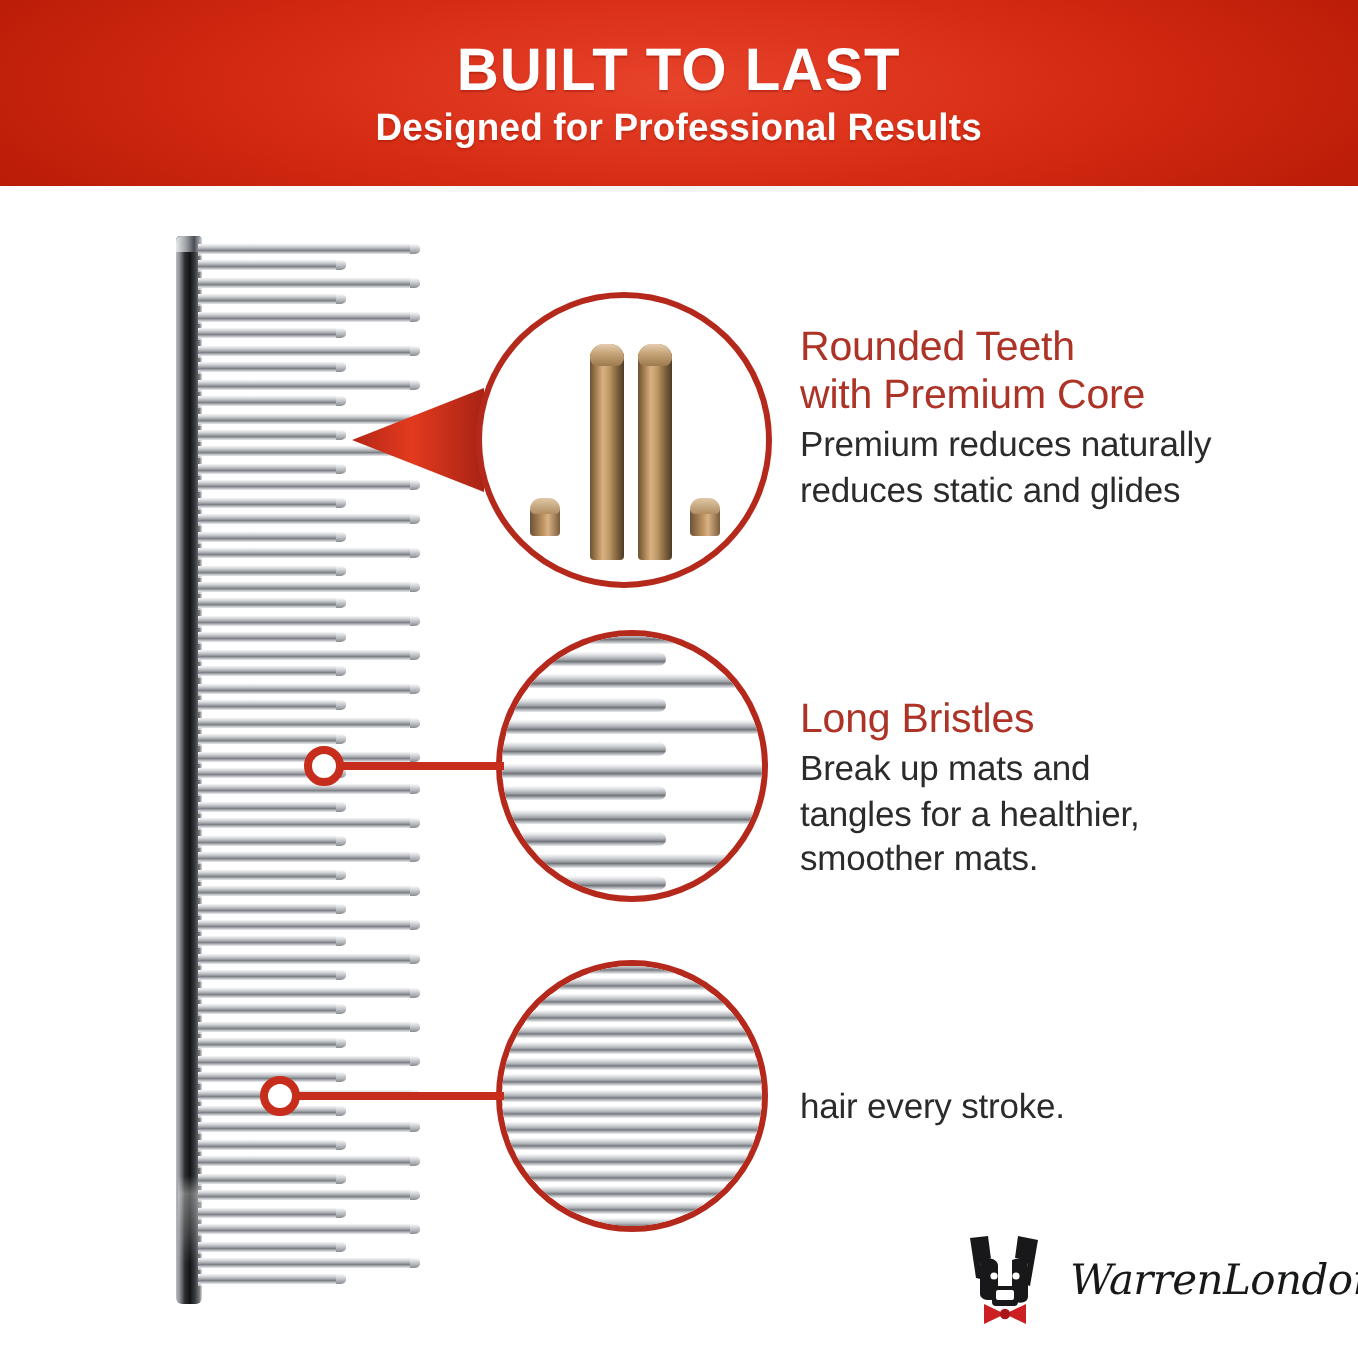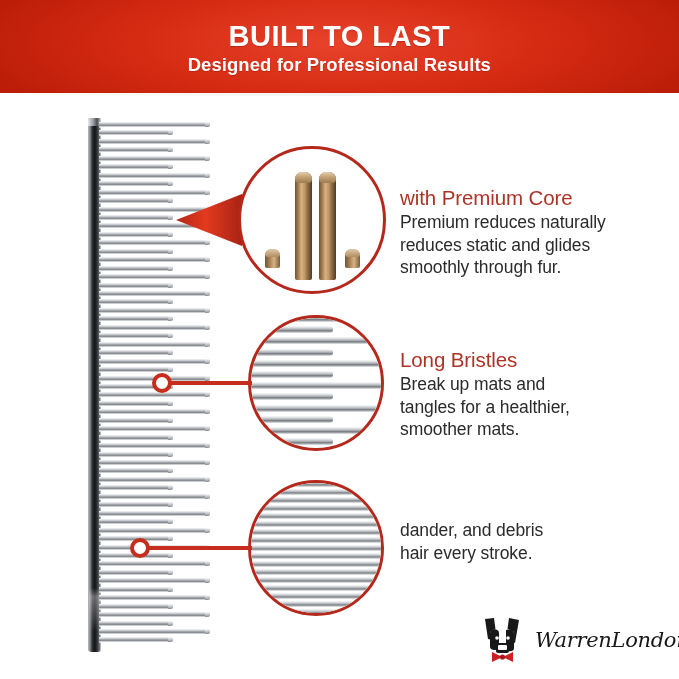--- a/index.html
+++ b/index.html
@@ -463,45 +463,44 @@
   </div>
 
   <div class="dot-ring" style="left:152px;top:373px;"></div>
   <div class="dot-connector" style="left:170px;top:381px;width:82px;"></div>
 
   <div class="dot-ring" style="left:130px;top:538px;"></div>
   <div class="dot-connector" style="left:148px;top:546px;width:104px;"></div>
 
   <div class="feature f1">
     <div class="feature-title">
-      <br>
+      <span>Rounded Teeth</span><br>
       <span>with Premium Core</span>
     </div>
     <div class="feature-body">
       <span>Premium reduces naturally</span><br>
       <span>reduces static and glides</span><br>
-      <span>smoothly through fur.</span>
     </div>
   </div>
 
   <div class="feature f2">
     <div class="feature-title">
       <span>Long Bristles</span>
     </div>
     <div class="feature-body">
       <span>Break up mats and</span><br>
       <span>tangles for a healthier,</span><br>
       <span>smoother mats.</span>
     </div>
   </div>
 
   <div class="feature f3">
     <div class="feature-body">
       <br>
-      <span>dander, and debris</span><br>
+      <br>
       <span>hair every stroke.</span>
     </div>
   </div>
 
   <div class="brand">
     <div class="brand-dog">
       <svg width="50" height="50" viewBox="0 0 50 50">
 
         <path d="M7 4 L16 3 L19 26 L10 24 Z" fill="#18181a"></path>
 

